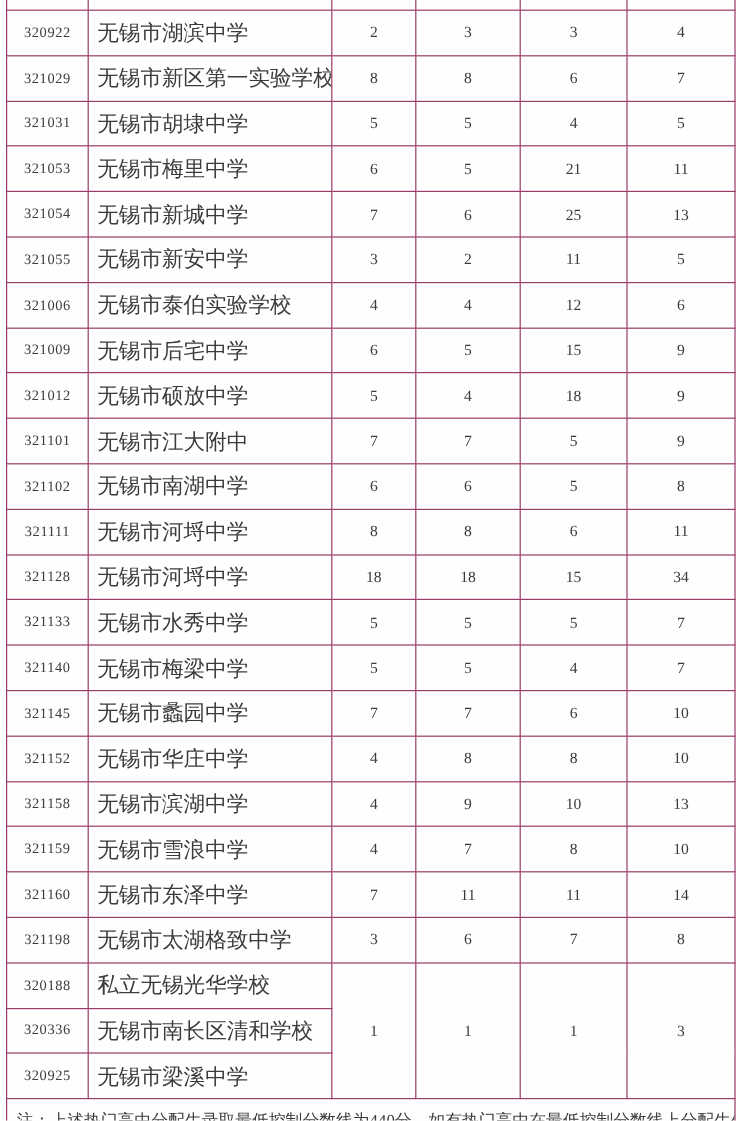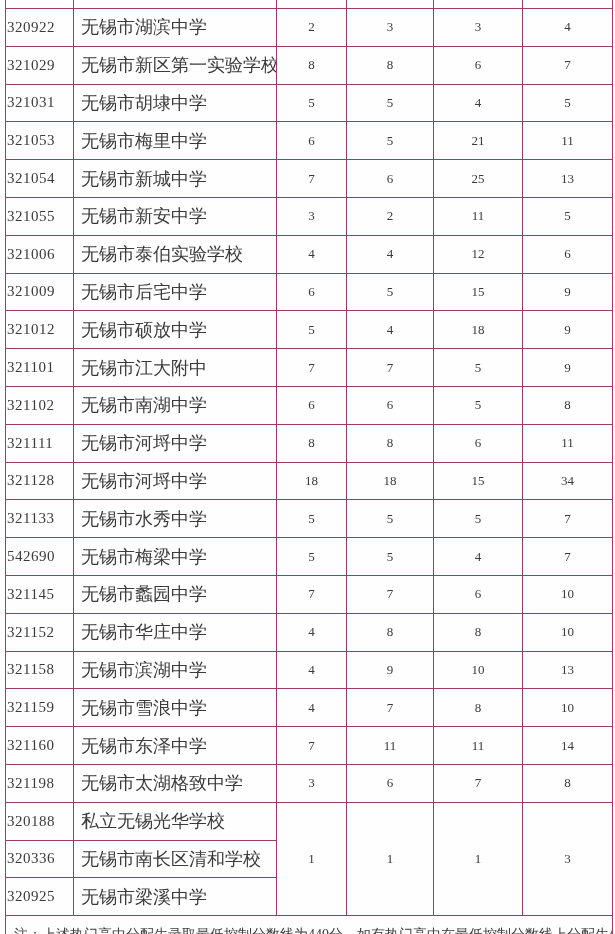--- a/index.html
+++ b/index.html
@@ -19,21 +19,21 @@
     width:607px;
   }
   table.grid td{
     border:1px solid #9a3b68;
     background:#fefefe;
     overflow:hidden;
     white-space:nowrap;
   }
   tr.partial td{height:35px;}
   tr.r td{height:34.8px;}
-  td.code{font-size:15px;letter-spacing:0.5px;}
+  td.code{text-align:center;font-size:12px;letter-spacing:0.5px;}
   td.name{padding-left:7px;font-size:18px;}
   td.num{text-align:center;font-size:13px;}
   td.merged-num{text-align:center;font-size:13px;vertical-align:middle;}
   td.note-cell{
     padding:6px 8px 8px 8px;
     font-size:14px;
     line-height:25px;
     height:48px;
     vertical-align:top;
     white-space:normal;
@@ -193,21 +193,21 @@
         </tr>
         <tr class="r">
           <td class="code">321133</td>
           <td class="name">无锡市水秀中学</td>
           <td class="num">5</td>
           <td class="num">5</td>
           <td class="num">5</td>
           <td class="num">7</td>
         </tr>
         <tr class="r">
-          <td class="code">542690</td>
+          <td class="code">321140</td>
           <td class="name">无锡市梅梁中学</td>
           <td class="num">5</td>
           <td class="num">5</td>
           <td class="num">4</td>
           <td class="num">7</td>
         </tr>
         <tr class="r">
           <td class="code">321145</td>
           <td class="name">无锡市蠡园中学</td>
           <td class="num">7</td>

